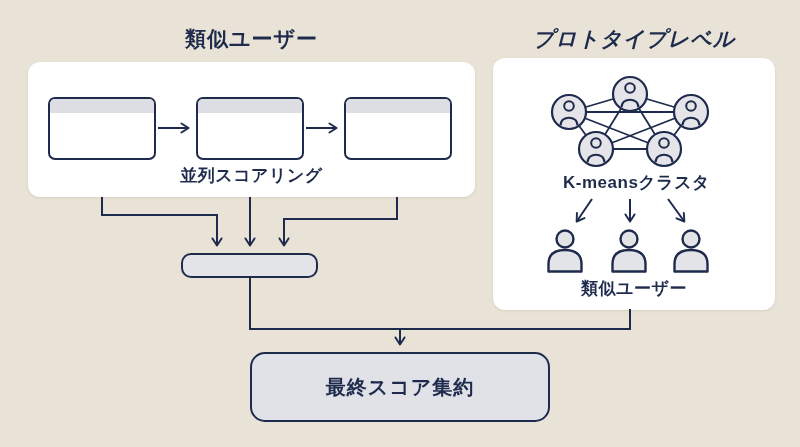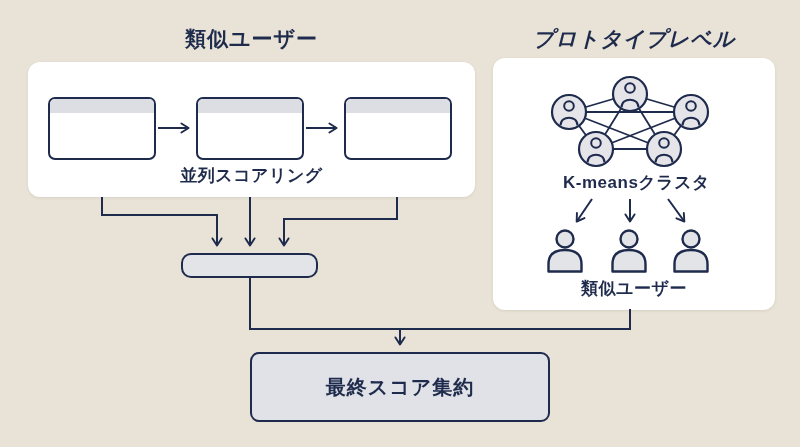--- a/index.html
+++ b/index.html
@@ -59,21 +59,21 @@
     width:133px;height:21px;
     background:#e3e4e8;
     border:2.5px solid #1f2b4d;
     border-radius:10px;
   }
   .final-box{
     position:absolute;left:250px;top:352px;
     width:296px;height:66px;
     background:#e1e2e7;
     border:2px solid #1f2b4d;
-    border-radius:9px;
+    border-radius:15px;
     display:flex;align-items:center;justify-content:center;
     font-size:20px;font-weight:600;
     color:#1f2b4d;letter-spacing:1px;
   }
   svg.overlay{position:absolute;left:0;top:0;pointer-events:none;}
   .net-svg{position:absolute;left:538px;top:70px;}
   .person-svg{position:absolute;}
 </style>
 </head>
 <body>

